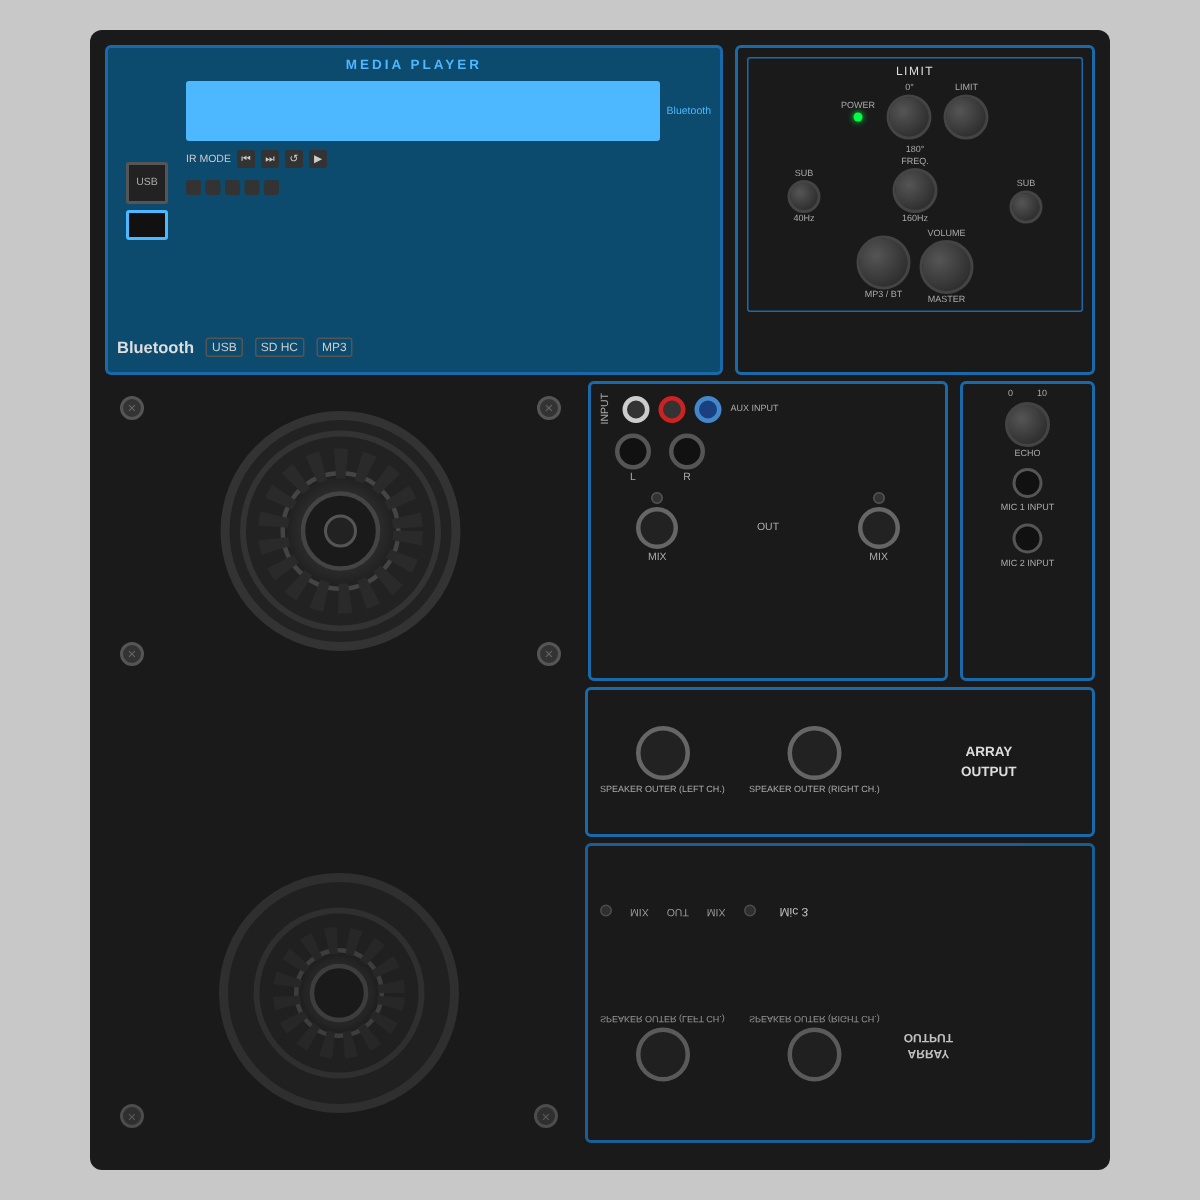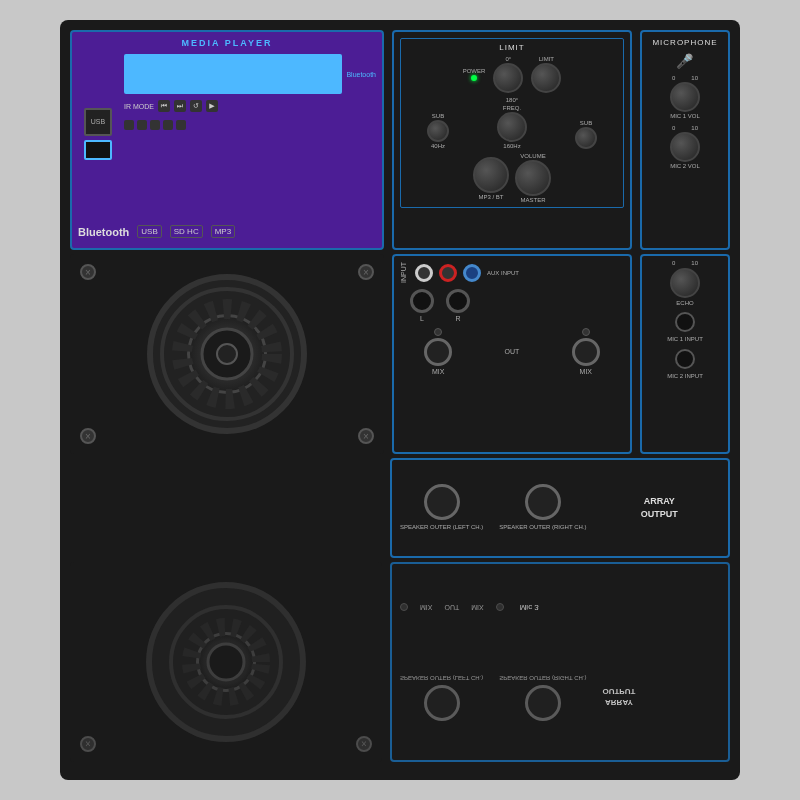--- a/index.html
+++ b/index.html
@@ -26,21 +26,21 @@
     }
     
     .top-section {
       display: flex;
       gap: 8px;
       height: 220px;
     }
     
     .media-player-panel {
       flex: 1;
-      background: #4c1d95;
+      background: #0c4a6e;
       border: 2px solid #1a6aab;
       border-radius: 4px;
       padding: 6px;
       display: flex;
       flex-direction: column;
     }
     .media-player-title {
       text-align: center;
       color: #4db8ff;
       font-size: 9px;
@@ -610,40 +610,20 @@
             <div class="knob-wrap">
               <span class="knob-label">VOLUME</span>
               <div class="knob-large"></div>
               <span class="knob-label">MASTER</span>
             </div>
           </div>
         </div>
       </div>
     </div>
 
-    <div class="microphone-panel">
-      <div class="mic-title">MICROPHONE</div>
-      <span class="mic-icon">🎤</span>
-      <div class="knob-wrap">
-        <div class="scale-row">
-          <span class="scale-num">0</span>
-          <span class="scale-num">10</span>
-        </div>
-        <div class="knob-medium"></div>
-        <span class="mic-vol-label">MIC 1 VOL</span>
-      </div>
-      <div class="knob-wrap">
-        <div class="scale-row">
-          <span class="scale-num">0</span>
-          <span class="scale-num">10</span>
-        </div>
-        <div class="knob-medium"></div>
-        <span class="mic-vol-label">MIC 2 VOL</span>
-      </div>
-    </div>
 
   </div>
 
   <div class="middle-section">
 
     <div class="fan-panel">
       <div class="corner-screw screw-tl"></div>
       <div class="corner-screw screw-tr"></div>
       <div class="corner-screw screw-bl"></div>
       <div class="corner-screw screw-br"></div>

